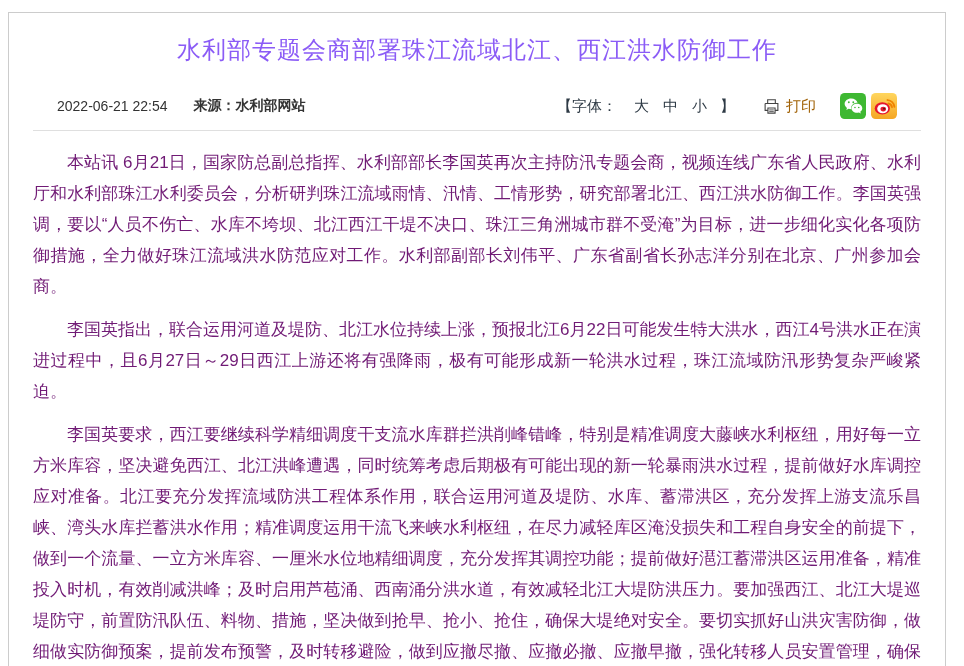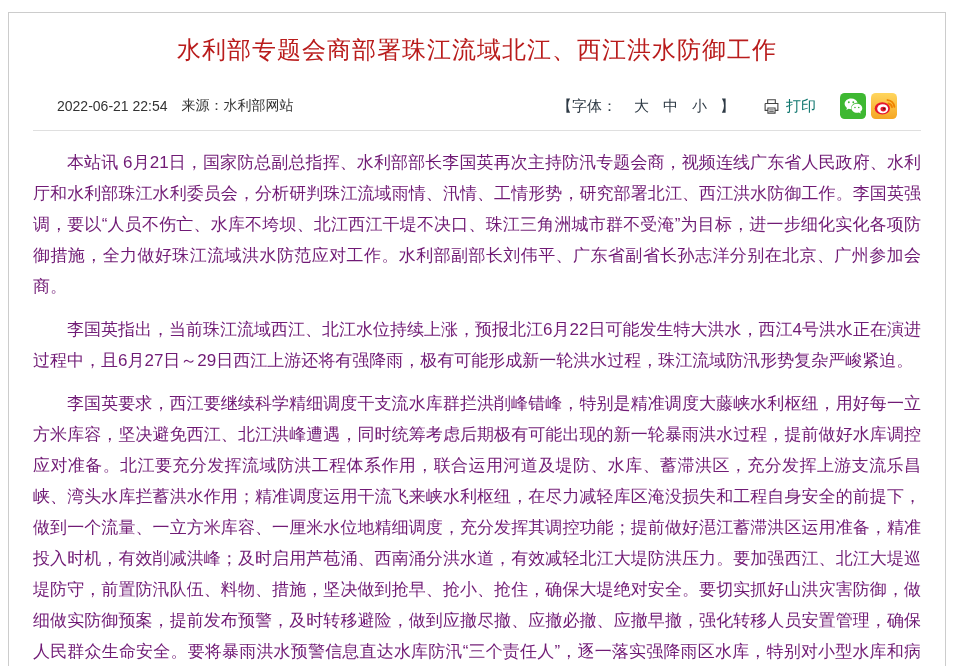--- a/index.html
+++ b/index.html
@@ -15,35 +15,35 @@
     width: 938px; height: 720px;
     border: 1px solid #cccccc;
     background: #ffffff;
   }
   .panel-inner { padding: 0 24px; }
   .page-title {
     margin-top: 21px;
     text-align: center;
     font-size: 24px;
     font-weight: 400;
-    color: #b91c1c;
+    color: #8b5cf6;
     letter-spacing: 1px;
     line-height: 32px;
   }
   .meta-row {
     margin-top: 26px;
     padding: 0 24px;
     display: flex;
     align-items: center;
     font-size: 14px;
     color: #333333;
     height: 28px;
   }
   .publish-date { white-space: nowrap; }
-  .source-label { margin-left: 14px; white-space: nowrap; }
+  .source-label { margin-left: 26px; white-space: nowrap; font-weight: bold; }
   .meta-spacer { flex: 1; }
   .font-controls {
     display: flex;
     align-items: flex-start;
     font-size: 15px;
     color: #2e3a45;
     white-space: nowrap;
   }
   .font-controls .fc-prefix { margin-right: 10px; }
   .font-size-btn {
@@ -54,21 +54,21 @@
     font-family: inherit;
   }
   .fc-suffix { margin-left: 6px; }
   .print-button {
     display: flex;
     align-items: center;
     margin-left: 28px;
     cursor: pointer;
     background: none; border: none;
     font-size: 15px;
-    color: #0f766e;
+    color: #a16207;
     font-family: inherit;
     white-space: nowrap;
   }
   .print-button svg { margin-right: 6px; display: block; }
   .share-buttons { display: flex; align-items: center; margin-left: 24px; }
   .share-btn {
     width: 26px; height: 26px;
     padding: 0; border: none; background: none;
     cursor: pointer; display: block;
   }
@@ -155,18 +155,18 @@
             </svg>
           </span>
         </button>
       </span>
     </div>
 
     <div class="divider"></div>
 
     <div class="article-body">
       <p>本站讯 6月21日，国家防总副总指挥、水利部部长李国英再次主持防汛专题会商，视频连线广东省人民政府、水利厅和水利部珠江水利委员会，分析研判珠江流域雨情、汛情、工情形势，研究部署北江、西江洪水防御工作。李国英强调，要以“人员不伤亡、水库不垮坝、北江西江干堤不决口、珠江三角洲城市群不受淹”为目标，进一步细化实化各项防御措施，全力做好珠江流域洪水防范应对工作。水利部副部长刘伟平、广东省副省长孙志洋分别在北京、广州参加会商。</p>
-      <p>李国英指出，当前珠江流域西江、北江水位持续上涨，预报北江6月22日可能发生特大洪水，西江4号洪水正在演进过程中，且6月27日～29日西江上游还将有强降雨，极有可能形成新一轮洪水过程，珠江流域防汛形势复杂严峻紧迫。</p>
+      <p>李国英指出，联合运用河道及堤防、北江水位持续上涨，预报北江6月22日可能发生特大洪水，西江4号洪水正在演进过程中，且6月27日～29日西江上游还将有强降雨，极有可能形成新一轮洪水过程，珠江流域防汛形势复杂严峻紧迫。</p>
       <p>李国英要求，西江要继续科学精细调度干支流水库群拦洪削峰错峰，特别是精准调度大藤峡水利枢纽，用好每一立方米库容，坚决避免西江、北江洪峰遭遇，同时统筹考虑后期极有可能出现的新一轮暴雨洪水过程，提前做好水库调控应对准备。北江要充分发挥流域防洪工程体系作用，联合运用河道及堤防、水库、蓄滞洪区，充分发挥上游支流乐昌峡、湾头水库拦蓄洪水作用；精准调度运用干流飞来峡水利枢纽，在尽力减轻库区淹没损失和工程自身安全的前提下，做到一个流量、一立方米库容、一厘米水位地精细调度，充分发挥其调控功能；提前做好潖江蓄滞洪区运用准备，精准投入时机，有效削减洪峰；及时启用芦苞涌、西南涌分洪水道，有效减轻北江大堤防洪压力。要加强西江、北江大堤巡堤防守，前置防汛队伍、料物、措施，坚决做到抢早、抢小、抢住，确保大堤绝对安全。要切实抓好山洪灾害防御，做细做实防御预案，提前发布预警，及时转移避险，做到应撤尽撤、应撤必撤、应撤早撤，强化转移人员安置管理，确保人民群众生命安全。要将暴雨洪水预警信息直达水库防汛“三个责任人”，逐一落实强降雨区水库，特别对小型水库和病险水库要逐一落实防漫坝、防溃坝措施，确保水库不垮坝。以上部署，要立即行动，确保各项应对准备工作跑赢洪水演进速度。</p>
     </div>
 
   </div>
 </div>
 
 </body></html>

